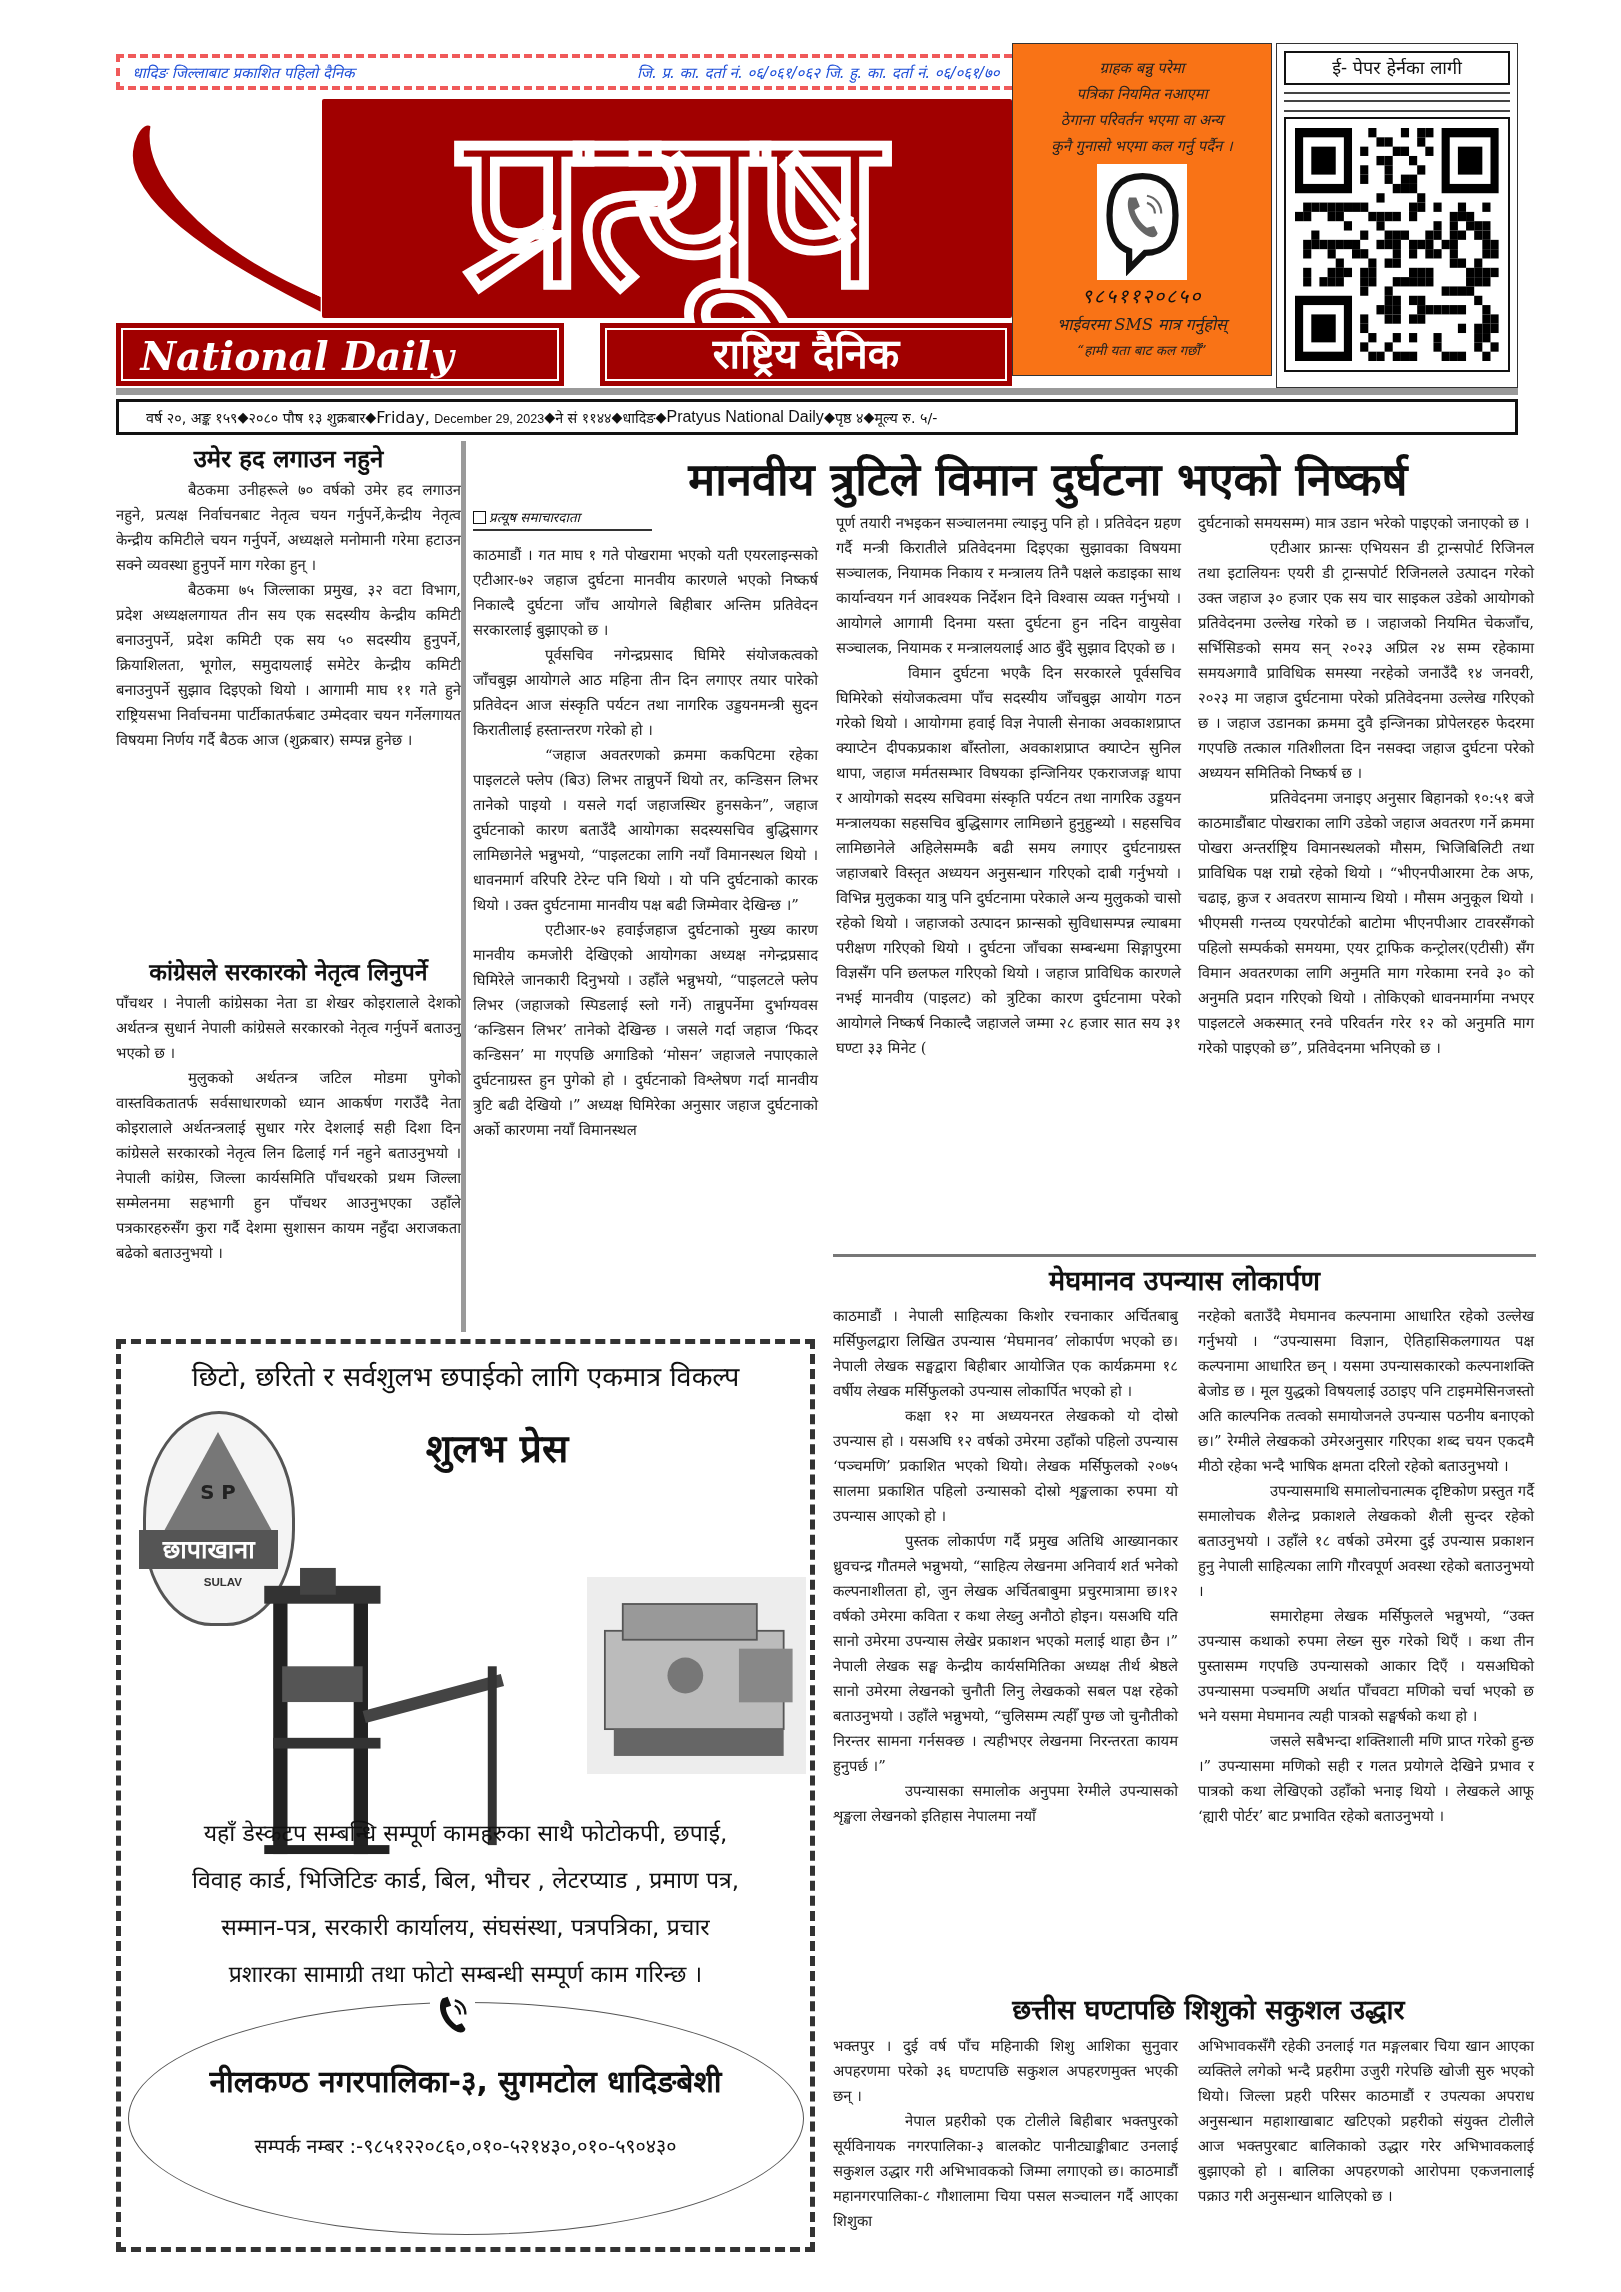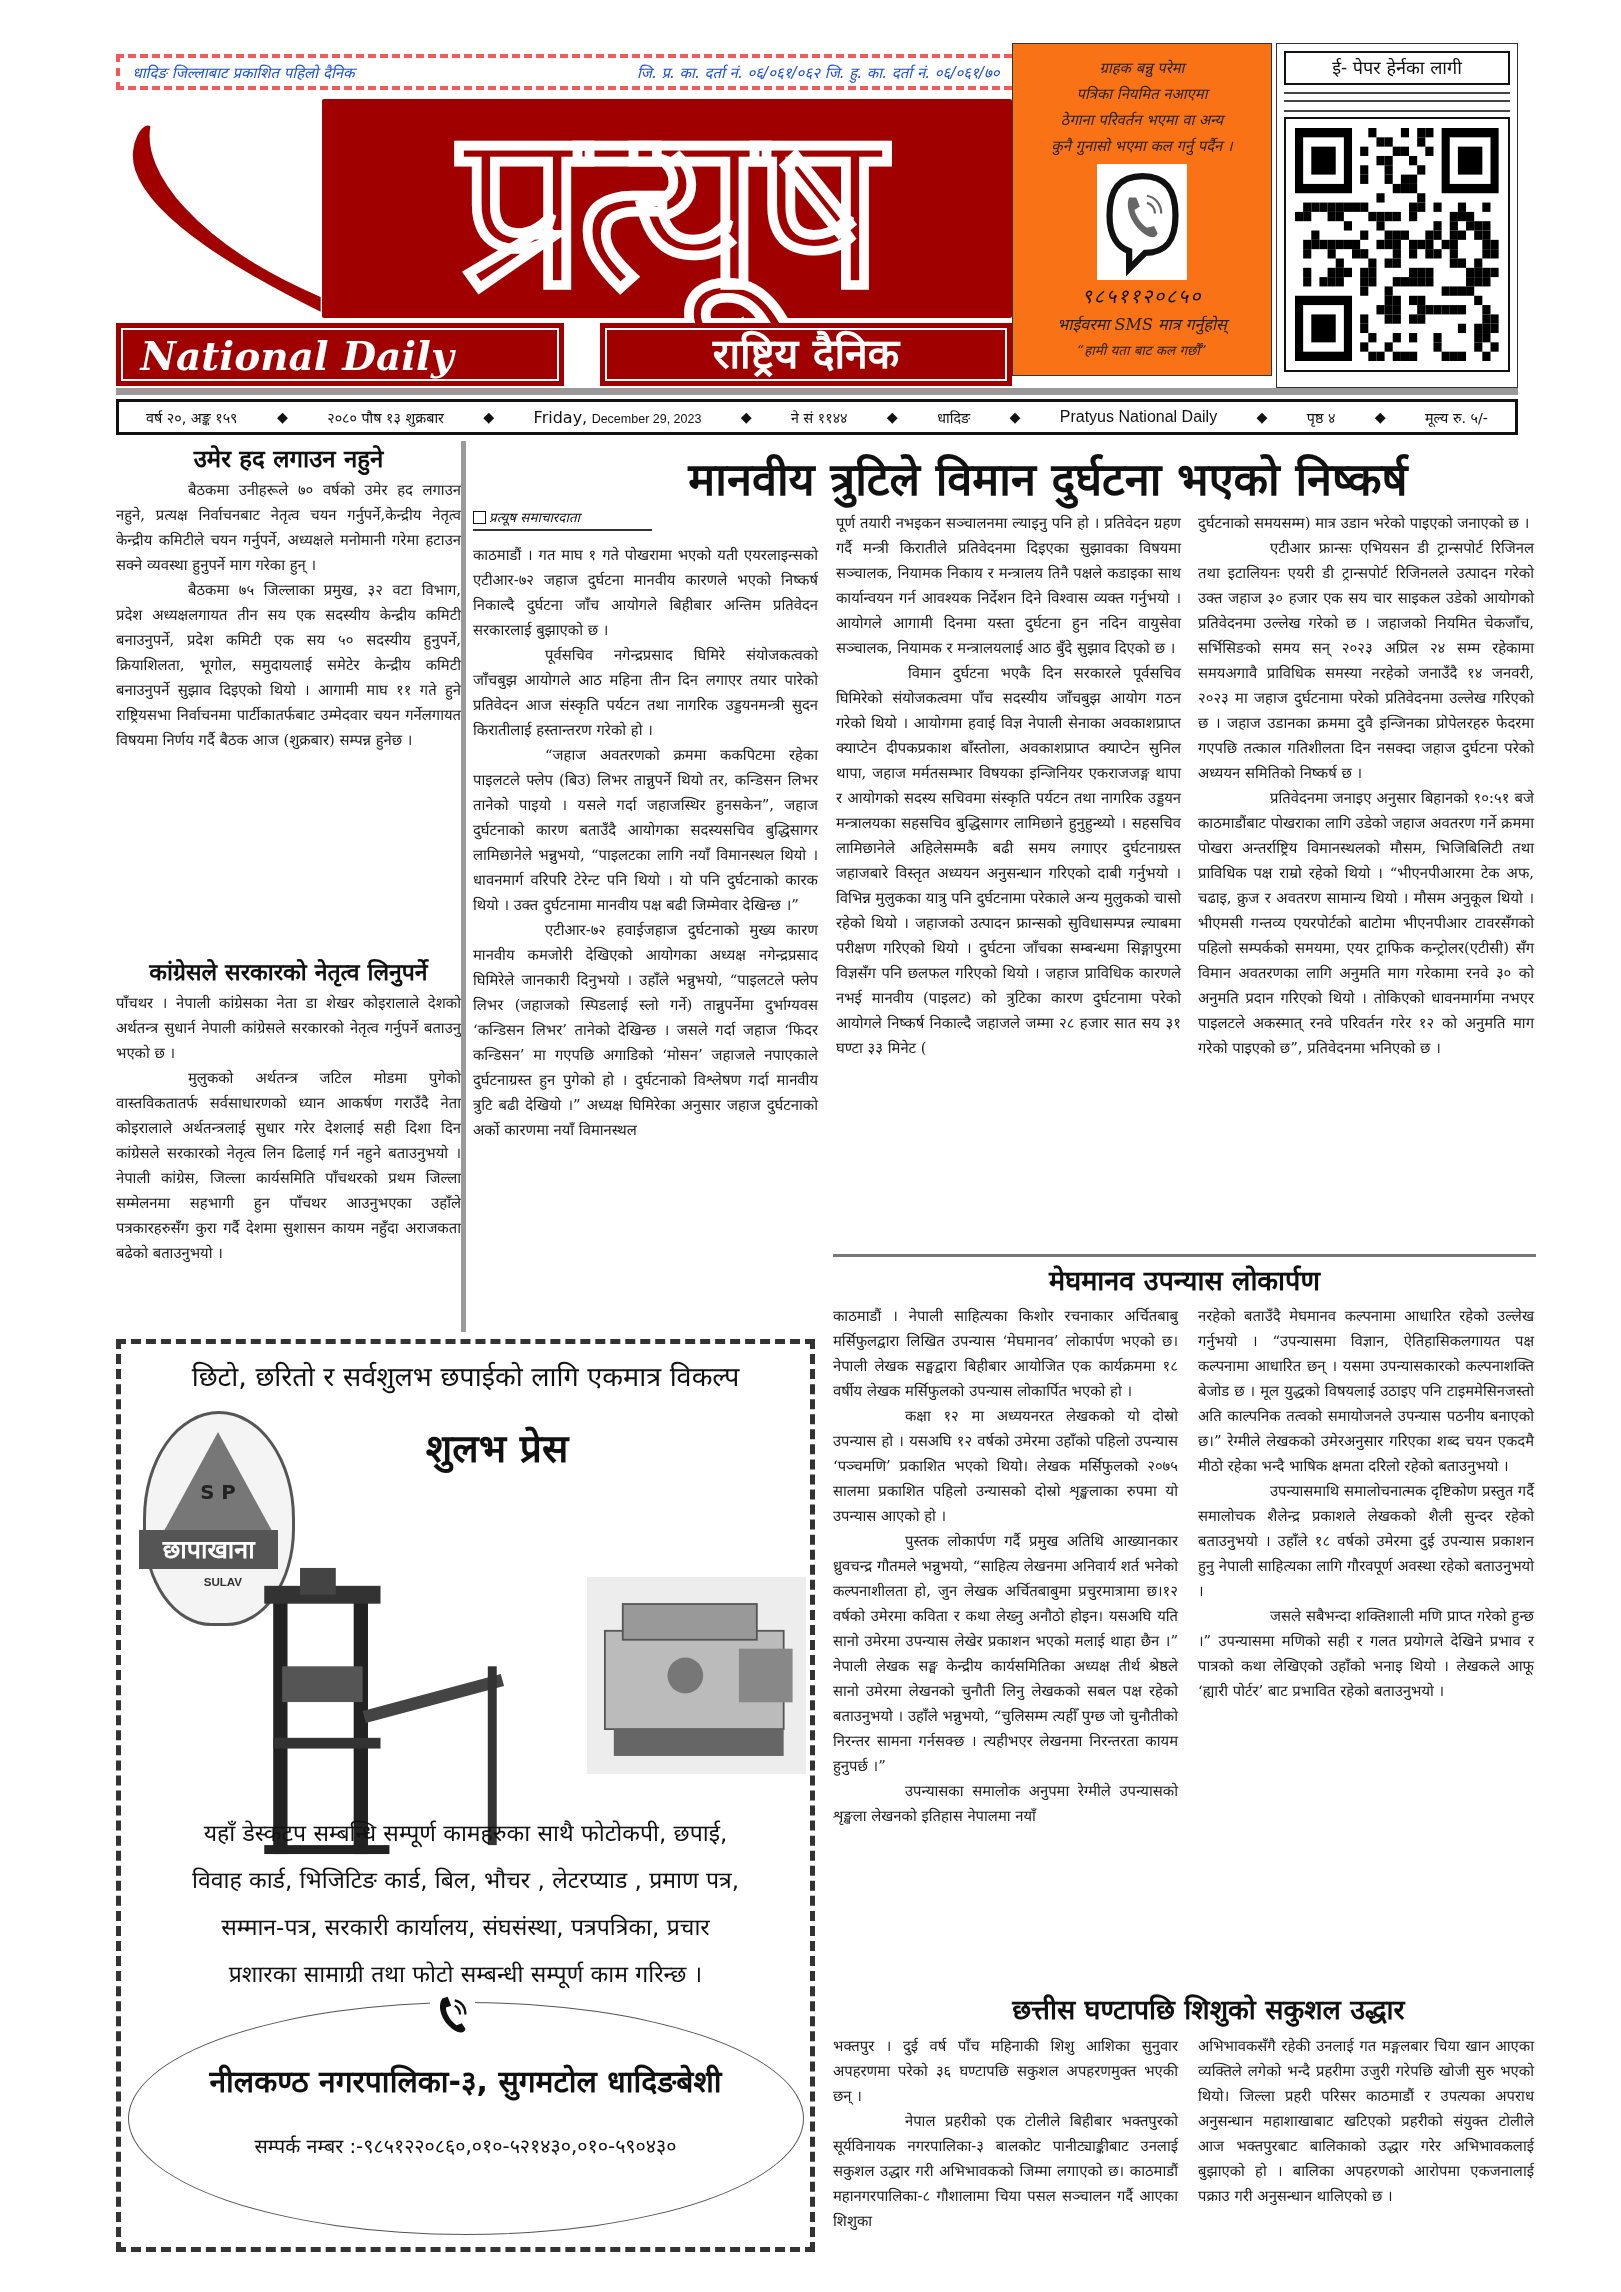--- a/index.html
+++ b/index.html
@@ -24,21 +24,21 @@
   #viber { width: 90px; height: 116px; margin: 5.4px auto 1.8px; background: #fff; display: flex; align-items: center; justify-content: center; }
   #viber-num { font-family: "DejaVu Serif", serif; font-style: italic; font-size: 19.7px; letter-spacing: 1.8px; }
   #qr-box { left: 1276px; top: 43px; width: 242px; height: 345px; border: 1.8px solid #333; background: #fff; }
   #qr-head { margin: 7.2px; border: 2.7px solid #111; height: 34px; text-align: center; font-size: 18px; line-height: 29px; font-family: "DejaVu Serif", serif; }
   #qr-lines { margin: 0 7.2px; height: 19.7px; border-top: 2.7px solid #444; border-bottom: 2.7px solid #444; position: relative; }
   #qr-lines:after { content: ""; position: absolute; left: 0; right: 0; top: 5.4px; height: 2.7px; background: #444; }
   #qr-frame { margin: 5.4px 7.2px; border: 2.7px solid #111; padding: 9px; height: 255px; }
   #qr { width: 100%; height: 100%; }
   #mast-gray { left: 116px; top: 388px; width: 1402px; height: 7.2px; background: #9a9a9a; }
 
-  #dateline { left: 116px; top: 399px; width: 1402px; height: 36px; border: 3.6px solid #111; display: flex; align-items: center; justify-content: space-between; padding: 0 27px; font-size: 14.3px; }
+  #dateline { left: 116px; top: 399px; width: 1402px; height: 36px; border: 3.6px solid #111; display: flex; align-items: center; justify-content: flex-start; padding: 0 27px; font-size: 14.3px; }
   #dateline span { font-family: "DejaVu Sans", sans-serif; }
   #dateline .en { font-family: "Liberation Sans", sans-serif; font-size: 16px; }
   #dateline .en small { font-size: 12.5px; }
 
   
   .vrule { position: absolute; width: 5.4px; background: #9a9a9a; }
   .hrule { position: absolute; height: 2.7px; background: #777; }
   .head { font-family: "DejaVu Sans", sans-serif; font-weight: bold; color: #111; text-align: center; }
   #lead-head { left: 475px; top: 448px; width: 1146px; font-size: 45px; line-height: 63px; }
   #byline { left: 473px; top: 508px; width: 179px; font-family: "DejaVu Serif", serif; font-style: italic; font-size: 13.4px; border-bottom: 2.7px double #333; padding-bottom: 2.7px; }
@@ -357,20 +357,21 @@
 <div class="abs head" style="left:833px;top:1261px;width:703px;font-size:27px;line-height:39px;">मेघमानव उपन्यास लोकार्पण</div>
 <div class="abs" style="left:833px;top:1303px;width:345px;">
   <p>काठमाडौं । नेपाली साहित्यका किशोर रचनाकार अर्चितबाबु मर्सिफुलद्वारा लिखित उपन्यास ‘मेघमानव’ लोकार्पण भएको छ। नेपाली लेखक सङ्घद्वारा बिहीबार आयोजित एक कार्यक्रममा १८ वर्षीय लेखक मर्सिफुलको उपन्यास लोकार्पित भएको हो ।</p>
   <p class="ind">कक्षा १२ मा अध्ययनरत लेखकको यो दोस्रो उपन्यास हो । यसअघि १२ वर्षको उमेरमा उहाँको पहिलो उपन्यास ‘पञ्चमणि’ प्रकाशित भएको थियो। लेखक मर्सिफुलको २०७५ सालमा प्रकाशित पहिलो उन्यासको दोस्रो शृङ्खलाका रुपमा यो उपन्यास आएको हो ।</p>
   <p class="ind">पुस्तक लोकार्पण गर्दै प्रमुख अतिथि आख्यानकार ध्रुवचन्द्र गौतमले भन्नुभयो, “साहित्य लेखनमा अनिवार्य शर्त भनेको कल्पनाशीलता हो, जुन लेखक अर्चितबाबुमा प्रचुरमात्रामा छ।१२ वर्षको उमेरमा कविता र कथा लेख्नु अनौठो होइन। यसअघि यति सानो उमेरमा उपन्यास लेखेर प्रकाशन भएको मलाई थाहा छैन ।” नेपाली लेखक सङ्घ केन्द्रीय कार्यसमितिका अध्यक्ष तीर्थ श्रेष्ठले सानो उमेरमा लेखनको चुनौती लिनु लेखकको सबल पक्ष रहेको बताउनुभयो । उहाँले भन्नुभयो, “चुलिसम्म त्यहीँ पुग्छ जो चुनौतीको निरन्तर सामना गर्नसक्छ । त्यहीभएर लेखनमा निरन्तरता कायम हुनुपर्छ ।”</p>
   <p class="ind">उपन्यासका समालोक अनुपमा रेग्मीले उपन्यासको शृङ्खला लेखनको इतिहास नेपालमा नयाँ</p>
 </div>
 <div class="abs" style="left:1198px;top:1303px;width:336px;">
   <p>नरहेको बताउँदै मेघमानव कल्पनामा आधारित रहेको उल्लेख गर्नुभयो । “उपन्यासमा विज्ञान, ऐतिहासिकलगायत पक्ष कल्पनामा आधारित छन् । यसमा उपन्यासकारको कल्पनाशक्ति बेजोड छ । मूल युद्धको विषयलाई उठाइए पनि टाइममेसिनजस्तो अति काल्पनिक तत्वको समायोजनले उपन्यास पठनीय बनाएको छ।” रेग्मीले लेखकको उमेरअनुसार गरिएका शब्द चयन एकदमै मीठो रहेका भन्दै भाषिक क्षमता दरिलो रहेको बताउनुभयो ।</p>
   <p class="ind">उपन्यासमाथि समालोचनात्मक दृष्टिकोण प्रस्तुत गर्दै समालोचक शैलेन्द्र प्रकाशले लेखकको शैली सुन्दर रहेको बताउनुभयो । उहाँले १८ वर्षको उमेरमा दुई उपन्यास प्रकाशन हुनु नेपाली साहित्यका लागि गौरवपूर्ण अवस्था रहेको बताउनुभयो ।</p>
+  <p class="ind">समारोहमा लेखक मर्सिफुलले भन्नुभयो, “उक्त उपन्यास कथाको रुपमा लेख्न सुरु गरेको थिएँ । कथा तीन पुस्तासम्म गएपछि उपन्यासको आकार दिएँ । यसअघिको उपन्यासमा पञ्चमणि अर्थात पाँचवटा मणिको चर्चा भएको छ भने यसमा मेघमानव त्यही पात्रको सङ्घर्षको कथा हो ।</p>
   <p class="ind">जसले सबैभन्दा शक्तिशाली मणि प्राप्त गरेको हुन्छ ।” उपन्यासमा मणिको सही र गलत प्रयोगले देखिने प्रभाव र पात्रको कथा लेखिएको उहाँको भनाइ थियो । लेखकले आफू ‘ह्यारी पोर्टर’ बाट प्रभावित रहेको बताउनुभयो ।</p>
 </div>
 
 <div class="abs head" style="left:940px;top:1990px;width:537px;font-size:27px;line-height:39px;">छत्तीस घण्टापछि शिशुको सकुशल उद्धार</div>
 <div class="abs" style="left:833px;top:2033px;width:345px;">
   <p>भक्तपुर । दुई वर्ष पाँच महिनाकी शिशु आशिका सुनुवार अपहरणमा परेको ३६ घण्टापछि सकुशल अपहरणमुक्त भएकी छन् ।</p>
   <p class="ind">नेपाल प्रहरीको एक टोलीले बिहीबार भक्तपुरको सूर्यविनायक नगरपालिका-३ बालकोट पानीट्याङ्कीबाट उनलाई सकुशल उद्धार गरी अभिभावकको जिम्मा लगाएको छ। काठमाडौं महानगरपालिका-८ गौशालामा चिया पसल सञ्चालन गर्दै आएका शिशुका</p>
 </div>
 <div class="abs" style="left:1198px;top:2033px;width:336px;">
   <p>अभिभावकसँगै रहेकी उनलाई गत मङ्गलबार चिया खान आएका व्यक्तिले लगेको भन्दै प्रहरीमा उजुरी गरेपछि खोजी सुरु भएको थियो। जिल्ला प्रहरी परिसर काठमाडौं र उपत्यका अपराध अनुसन्धान महाशाखाबाट खटिएको प्रहरीको संयुक्त टोलीले आज भक्तपुरबाट बालिकाको उद्धार गरेर अभिभावकलाई बुझाएको हो । बालिका अपहरणको आरोपमा एकजनालाई पक्राउ गरी अनुसन्धान थालिएको छ ।</p>

